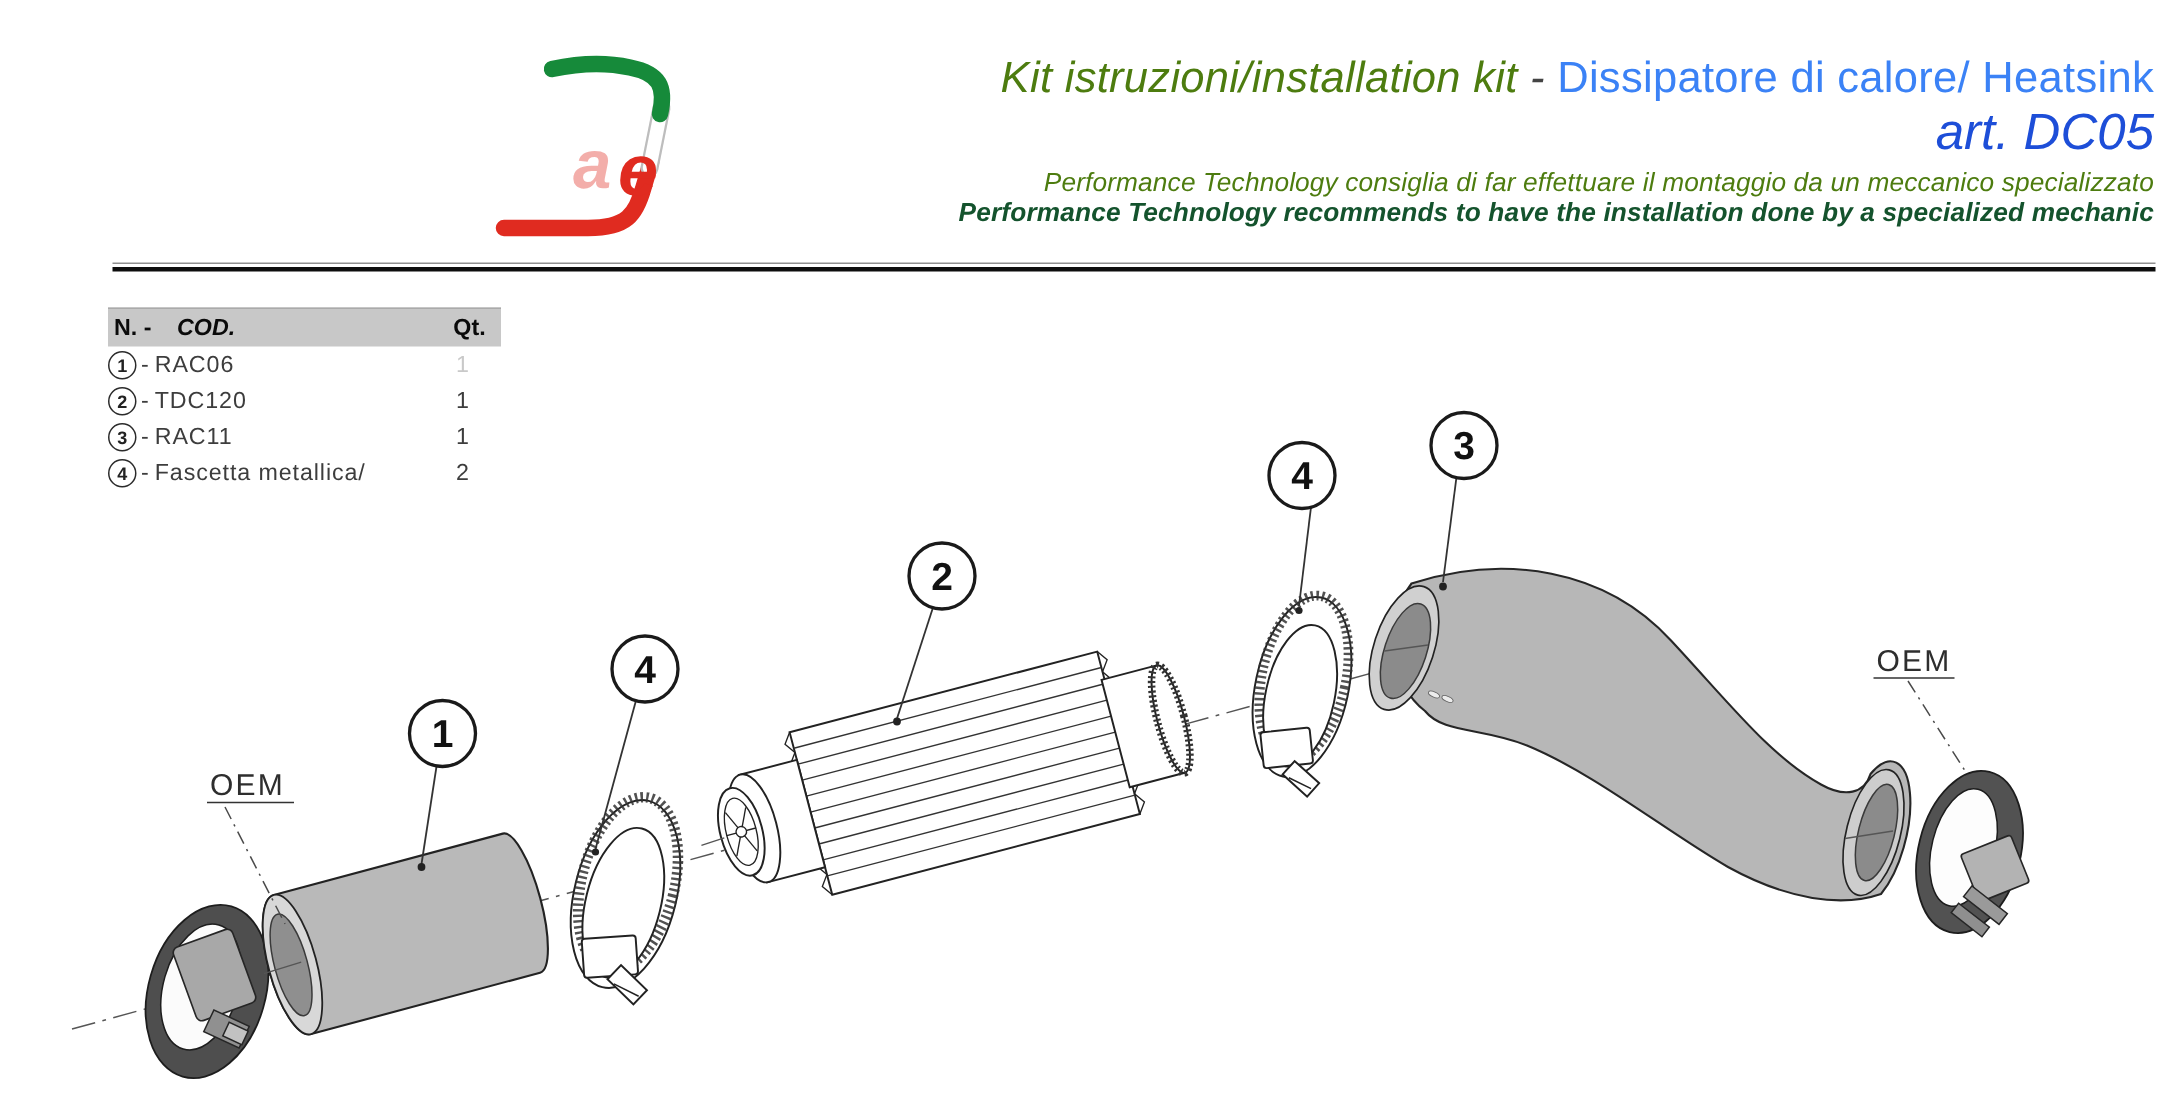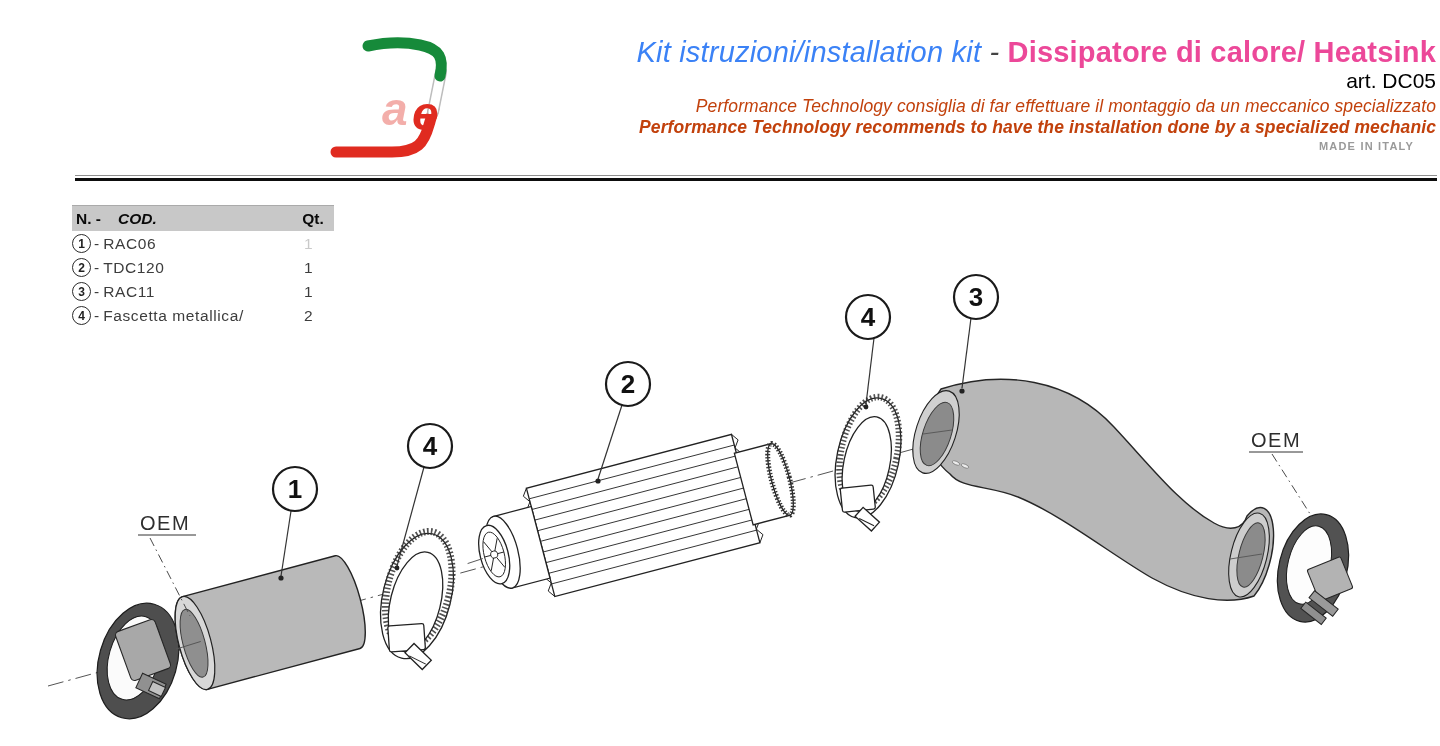--- a/index.html
+++ b/index.html
@@ -2,26 +2,26 @@
 <html><head>
 <meta charset="utf-8">
 <style>
   html,body{margin:0;padding:0;background:#ffffff;}
   .page{position:relative;width:1440px;height:746px;background:#fff;overflow:hidden;
         font-family:"Liberation Sans",sans-serif;color:#111;}
   
   .logo{position:absolute;left:330px;top:22px;width:185px;height:152px;}
   .header-text{position:absolute;left:500px;top:36px;width:936px;text-align:right;line-height:1.12;}
   .title-line{font-size:29px;letter-spacing:.2px;white-space:nowrap;}
-  .title-italic{font-style:italic;font-weight:400;color:#3b82f6;}
+  .title-italic{font-style:italic;font-weight:400;color:#4d7c0f;}
   .title-sep{font-style:italic;color:#444;}
-  .title-bold{font-weight:700;color:#ec4899;}
-  .article{font-size:21px;font-weight:400;color:#000000;margin-top:1px;}
-  .sub{font-size:17.5px;font-style:italic;margin-top:4px;color:#c2410c;letter-spacing:.1px;}
-  .sub.en{font-weight:700;margin-top:1px;color:#c2410c;text-align:right;}
+  .title-bold{font-weight:400;color:#3b82f6;}
+  .article{font-size:34px;font-style:italic;font-weight:400;color:#1d4ed8;margin-top:1px;}
+  .sub{font-size:17.5px;font-style:italic;margin-top:4px;color:#4d7c0f;letter-spacing:.1px;}
+  .sub.en{font-weight:700;margin-top:1px;color:#14532d;text-align:right;}
   .madein{font-size:11px;color:#9a9a9a;letter-spacing:1.2px;margin-top:3px;margin-right:22px;font-weight:700;}
   .rule{position:absolute;left:75px;top:175px;width:1362px;height:2px;
         border-top:1px solid #8f8f8f;border-bottom:3.5px solid #0d0d0d;}
   
   .parts-table{position:absolute;left:72px;top:205px;width:262px;font-size:15.5px;color:#3d3d3d;}
   .pt-head{display:flex;align-items:center;background:#c8c8c8;color:#0a0a0a;font-weight:700;
            height:26px;padding:0 6px 0 4px;box-sizing:border-box;border-top:1px solid #aaa;}
   .pt-head .h-num{width:42px;}
   .pt-head .h-code{flex:1;font-style:italic;}
   .pt-head .h-qty{width:30px;text-align:center;}
@@ -60,21 +60,20 @@
     <path d="M 110 54 C 114 36 110 27 90 23 C 72 19 52 21 38 24" fill="none" stroke="#168a3a" stroke-width="11" stroke-linecap="round"></path>
     <text x="52" y="103" font-size="46" font-style="italic" font-weight="600" fill="rgba(224,43,32,0.38)">a</text>
     <text x="82" y="108" font-size="48" font-style="italic" font-weight="800" fill="#e02b20">e</text>
   </svg>
 
   <div class="header-text">
     <div class="title-line"><span class="title-italic">Kit istruzioni/installation kit</span><span class="title-sep"> - </span><span class="title-bold">Dissipatore di calore/ Heatsink</span></div>
     <div class="article">art. DC05</div>
     <div class="sub it">Performance Technology consiglia di far effettuare il montaggio da un meccanico specializzato</div>
     <div class="sub en">Performance Technology recommends to have the installation done by a specialized mechanic</div>
-    <div class="madein">MADE IN ITALY</div>
   </div>
 
   <div class="rule"></div>
 
   <div class="parts-table">
     <div class="pt-head">
       <span class="h-num">N. -</span>
       <span class="h-code">COD.</span>
       <span class="h-qty">Qt.</span>
     </div>

